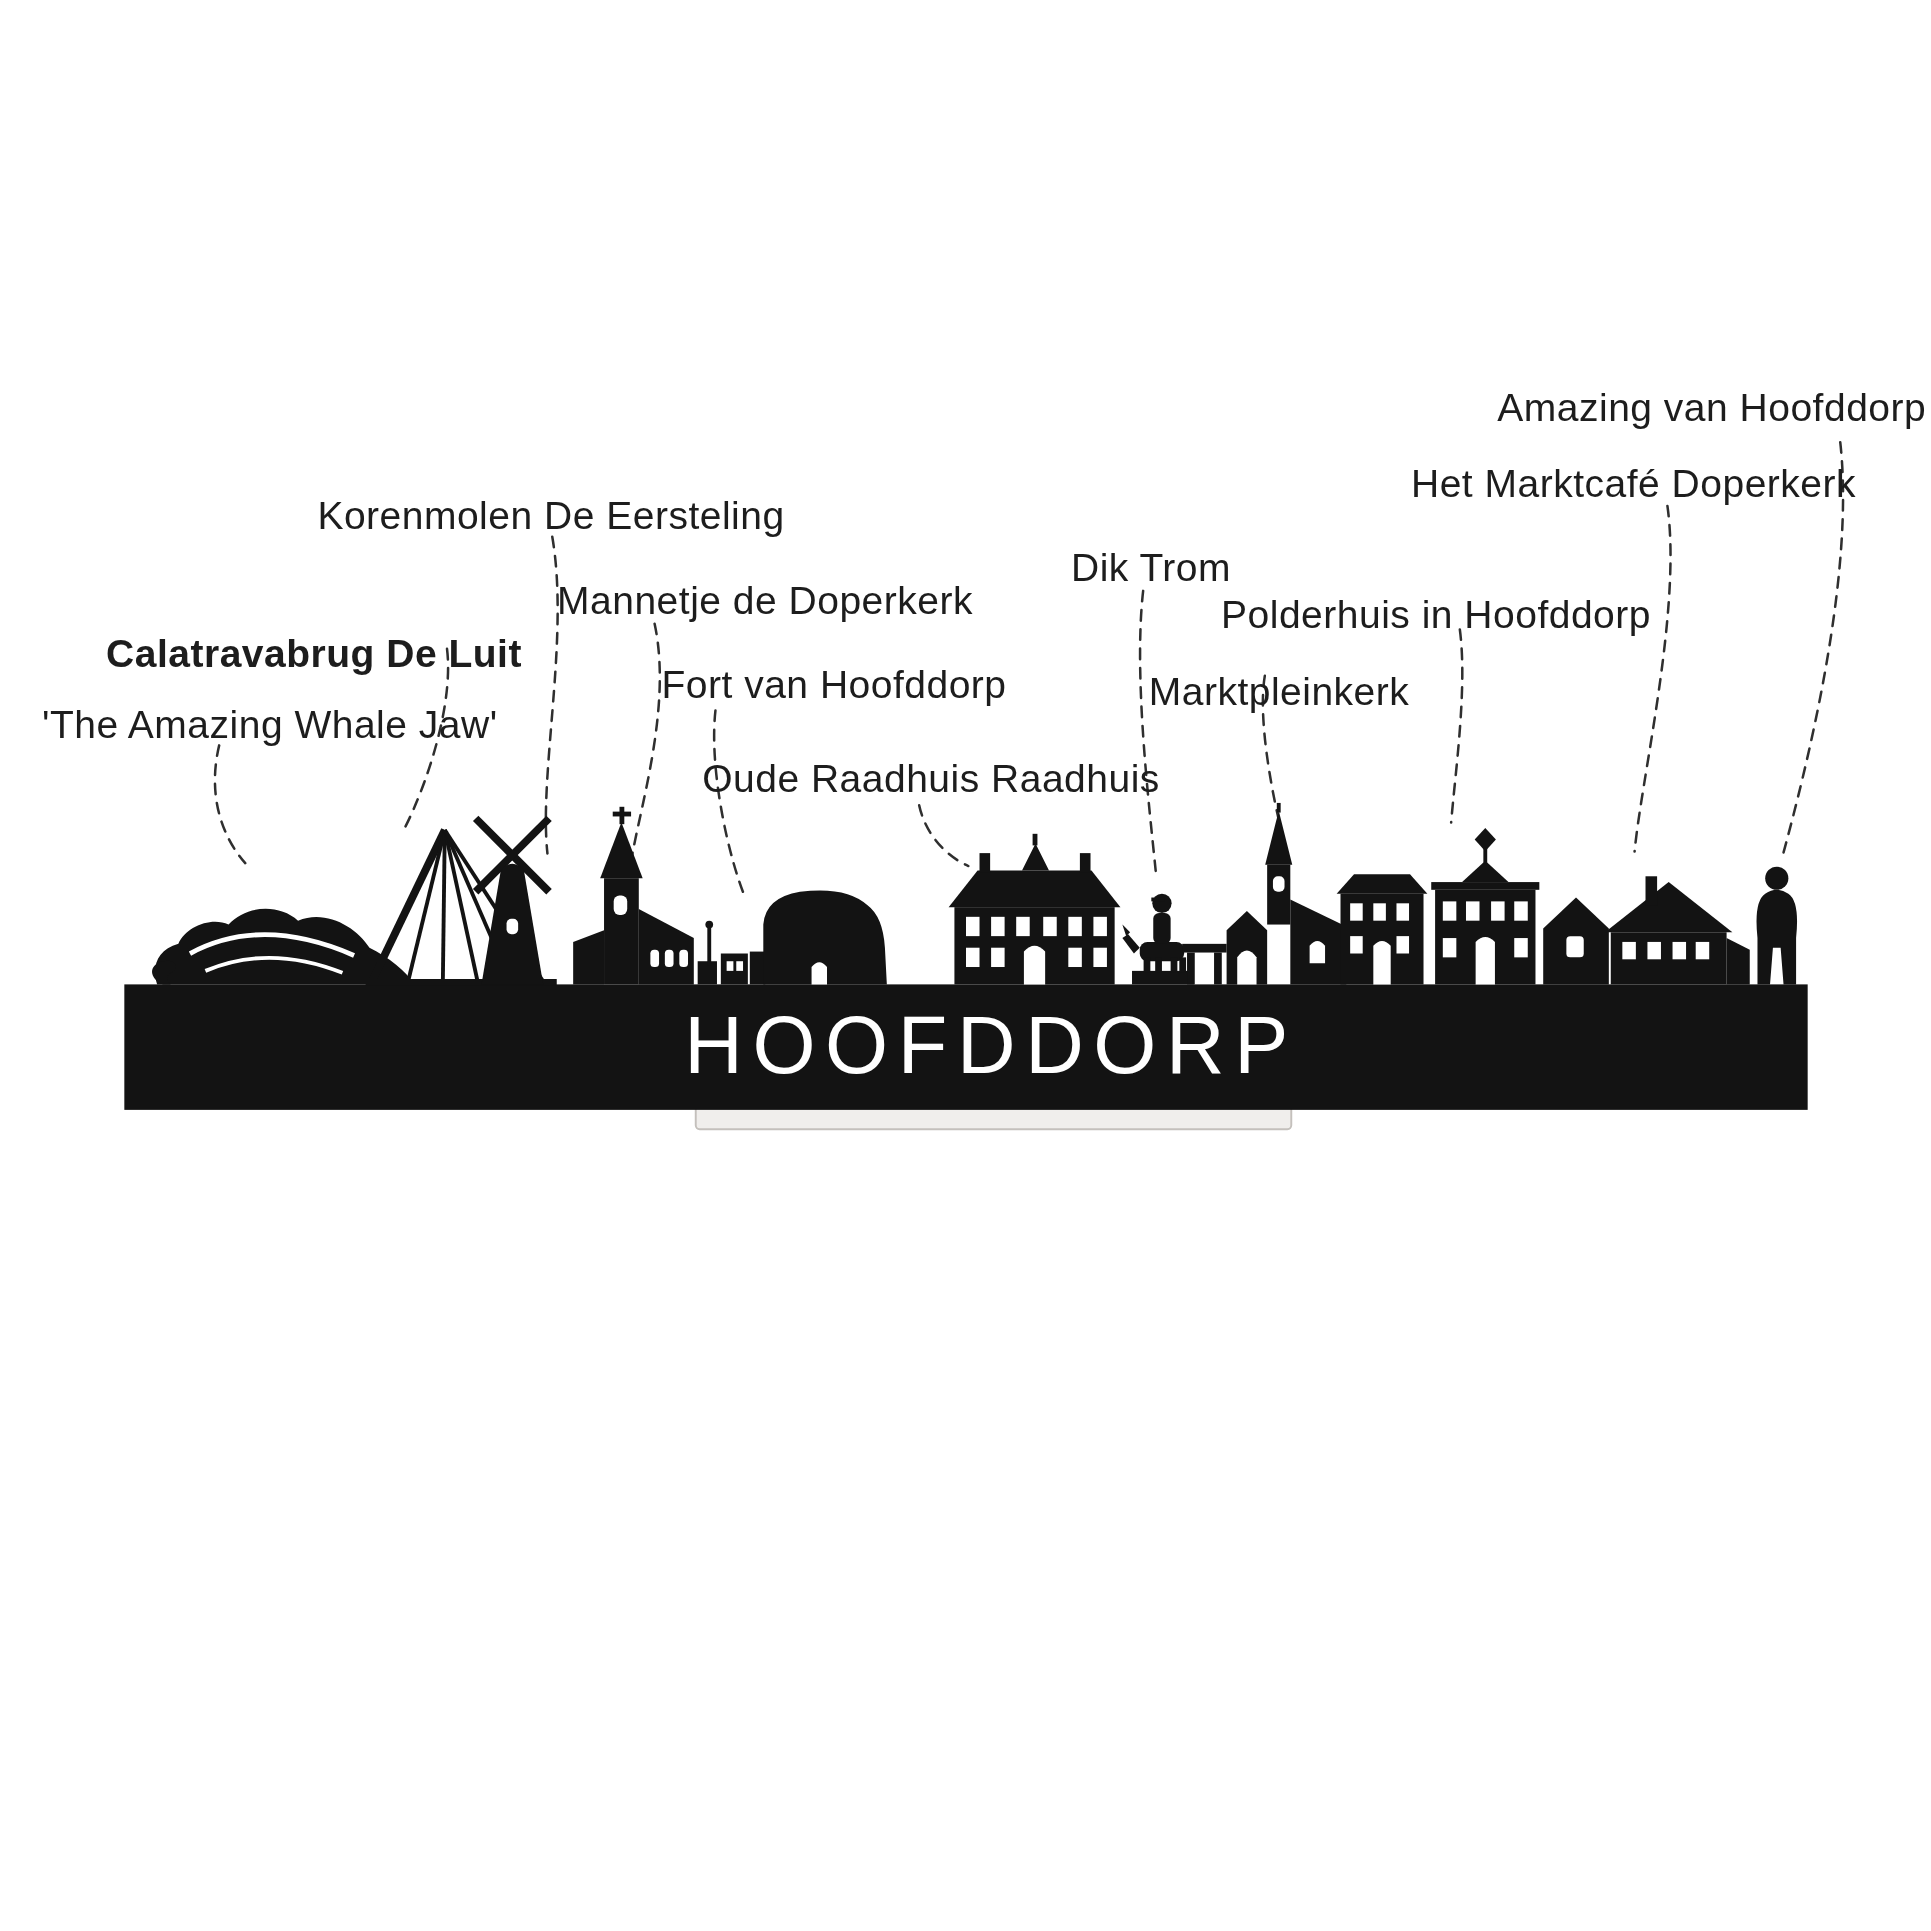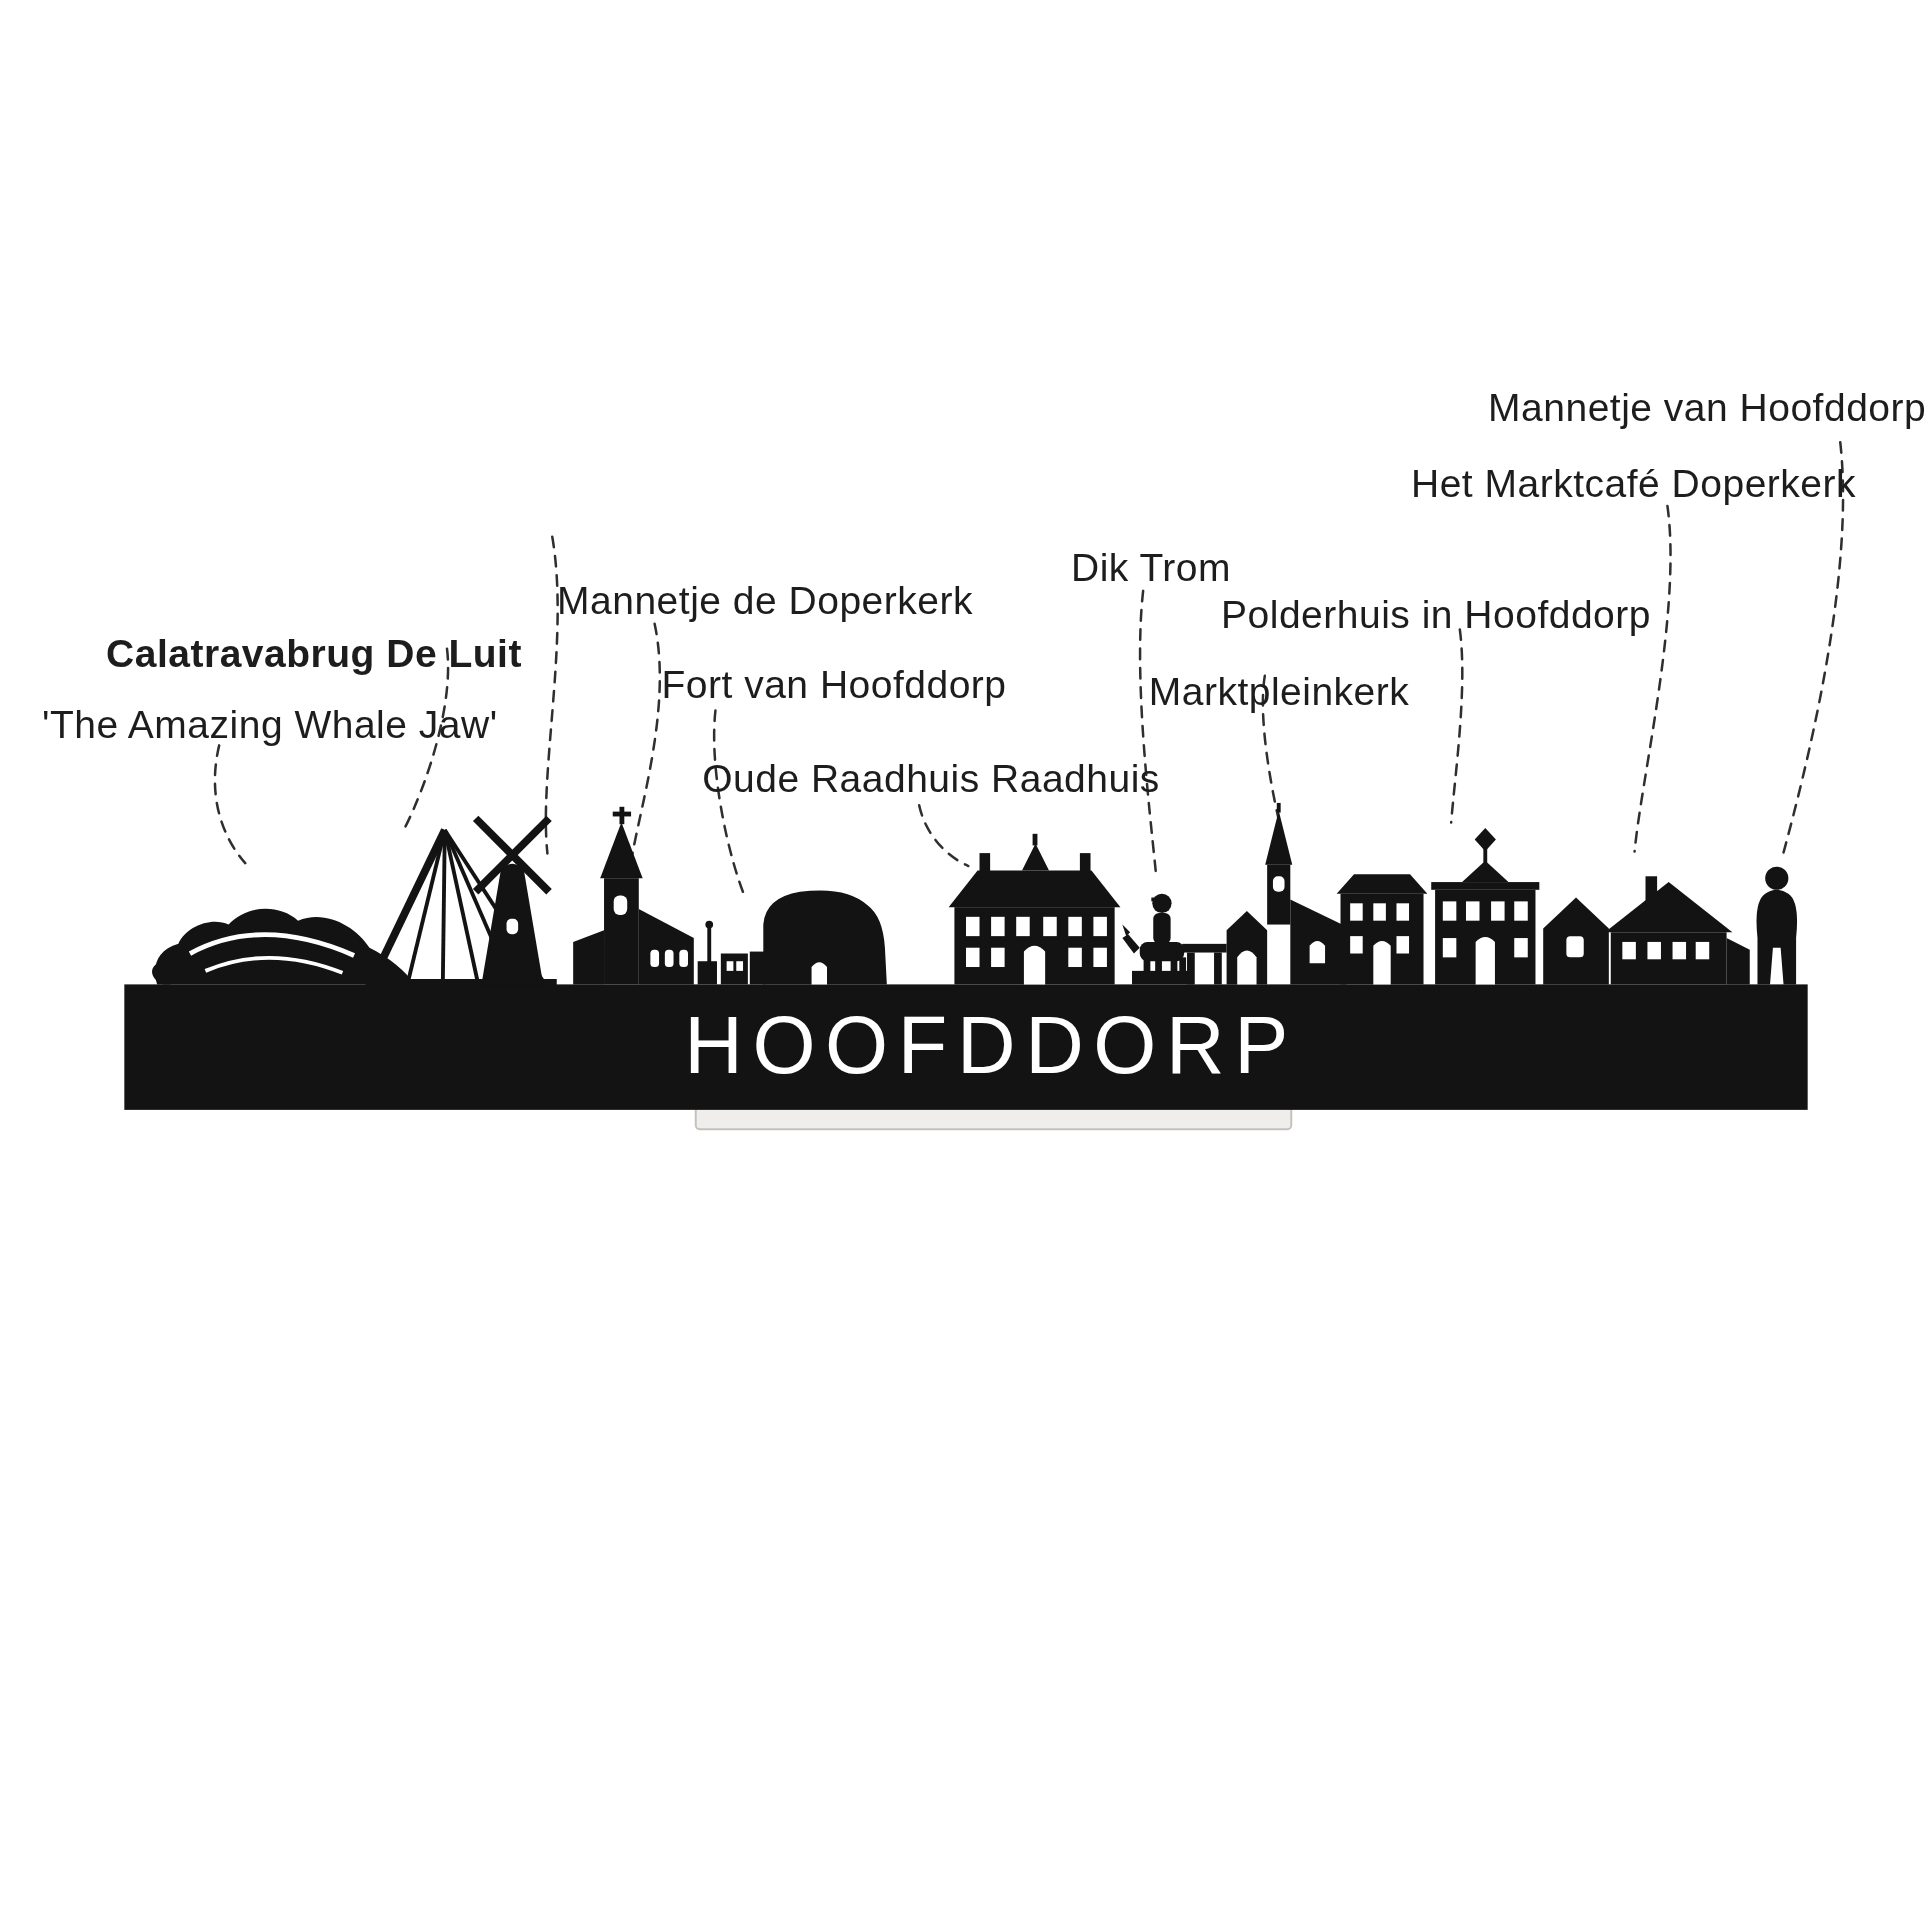--- a/index.html
+++ b/index.html
@@ -38,28 +38,29 @@
       <path d="M1184,612 C1174,700 1190,832 1197,902"></path>
       <path d="M1310,700 C1303,742 1316,812 1324,847"></path>
       <path d="M1512,652 C1520,712 1507,802 1503,852"></path>
       <path d="M1727,524 C1742,630 1700,806 1693,882"></path>
       <path d="M1906,458 C1922,600 1868,806 1847,884"></path>
     </g>
   </svg>
 
   <div class="label" style="left:22px;   top:703px;margin-left:20px;">'The Amazing Whale Jaw'</div>
   <div class="label centered" style="left:314px;  top:632px;font-weight:bold;">Calatravabrug De Luit</div>
+  <div class="label centered" style="left:551px;  top:494px;">Korenmolen De Eersteling</div>
   <div class="label centered" style="left:765px;  top:579px;">Mannetje de Doperkerk</div>
   <div class="label centered" style="left:834px;  top:663px;">Fort van Hoofddorp</div>
   <div class="label centered" style="left:931px;  top:757px;">Oude Raadhuis Raadhuis</div>
   <div class="label centered" style="left:1151px; top:546px;">Dik Trom</div>
   <div class="label centered" style="left:1279px; top:630px;margin-top:40px;">Marktpleinkerk</div>
   <div class="label centered" style="left:1436px; top:585px;margin-top:8px;">Polderhuis in Hoofddorp</div>
   <div class="label" style="right:75px;  top:462px;">Het Marktcafé Doperkerk</div>
-  <div class="label" style="right:4.8px;   top:386px;">Mannetje van Hoofddorp</div>
+  <div class="label" style="right:4.8px;   top:386px;">Amazing van Hoofddorp</div>
 
   <svg id="skyline-svg" viewBox="0 0 1744 345">
 
     <rect x="592" y="314" width="617" height="26" rx="4" stroke-width="2" fill="#f0eeec" stroke="#c4c0bc"></rect>
 
     <g fill="#131313">
 
       <rect x="0" y="190" width="1744" height="130"></rect>
 
       <g>

